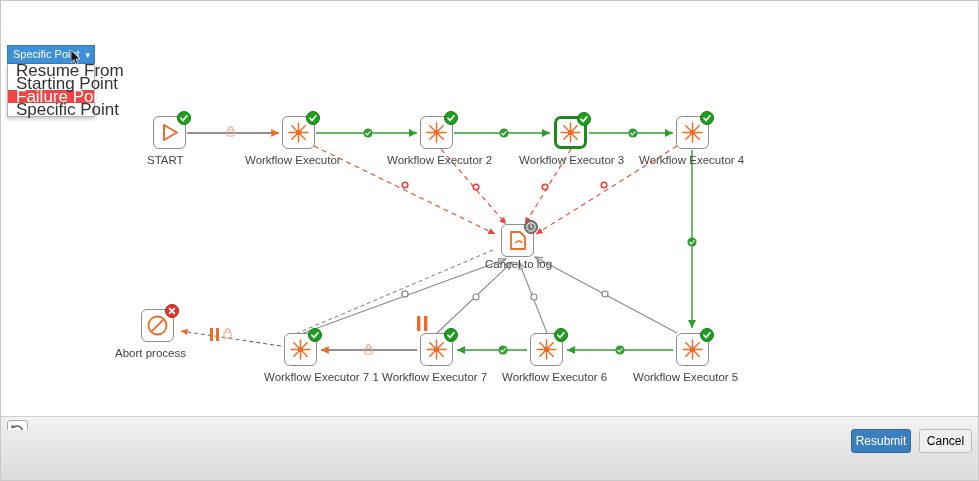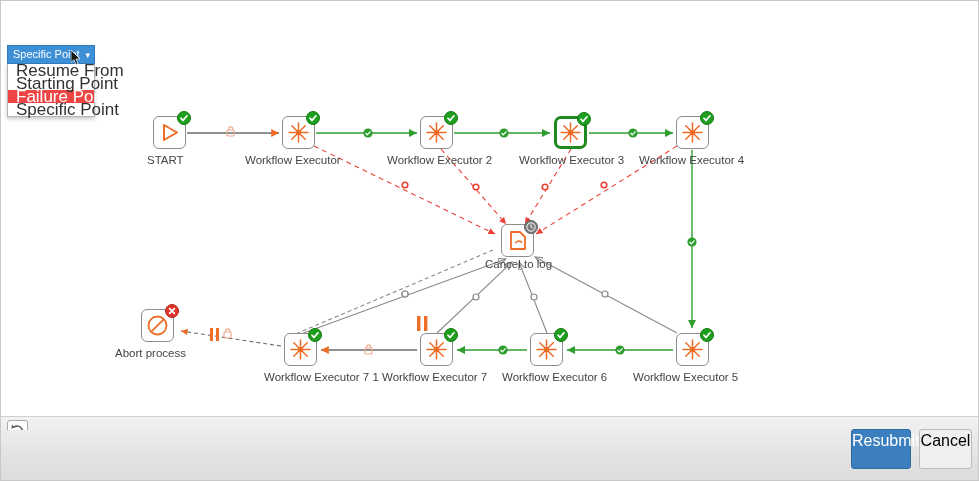--- a/index.html
+++ b/index.html
@@ -138,21 +138,21 @@
 
   
   #footer {
     position: absolute; left: 0; top: 415px;
     width: 979px; height: 64px;
     background: linear-gradient(to bottom, #f2f2f2 0%, #e4e4e4 55%, #dcdcdc 100%);
     border-top: 1px solid #d0d0d0;
   }
   .btn {
     position: absolute; top: 12px;
-    height: 40px; font-size: 16px;
+    height: 24px; font-size: 12px;
     border-radius: 3px; cursor: pointer;
     line-height: 22px; text-align: center;
   }
   #resubmit-btn {
     right: 69px; width: 60px;
     background: #3c7fbe; border: 1px solid #2f6a9f;
     color: #ffffff;
   }
   #cancel-btn {
     right: 8px; width: 53px;

